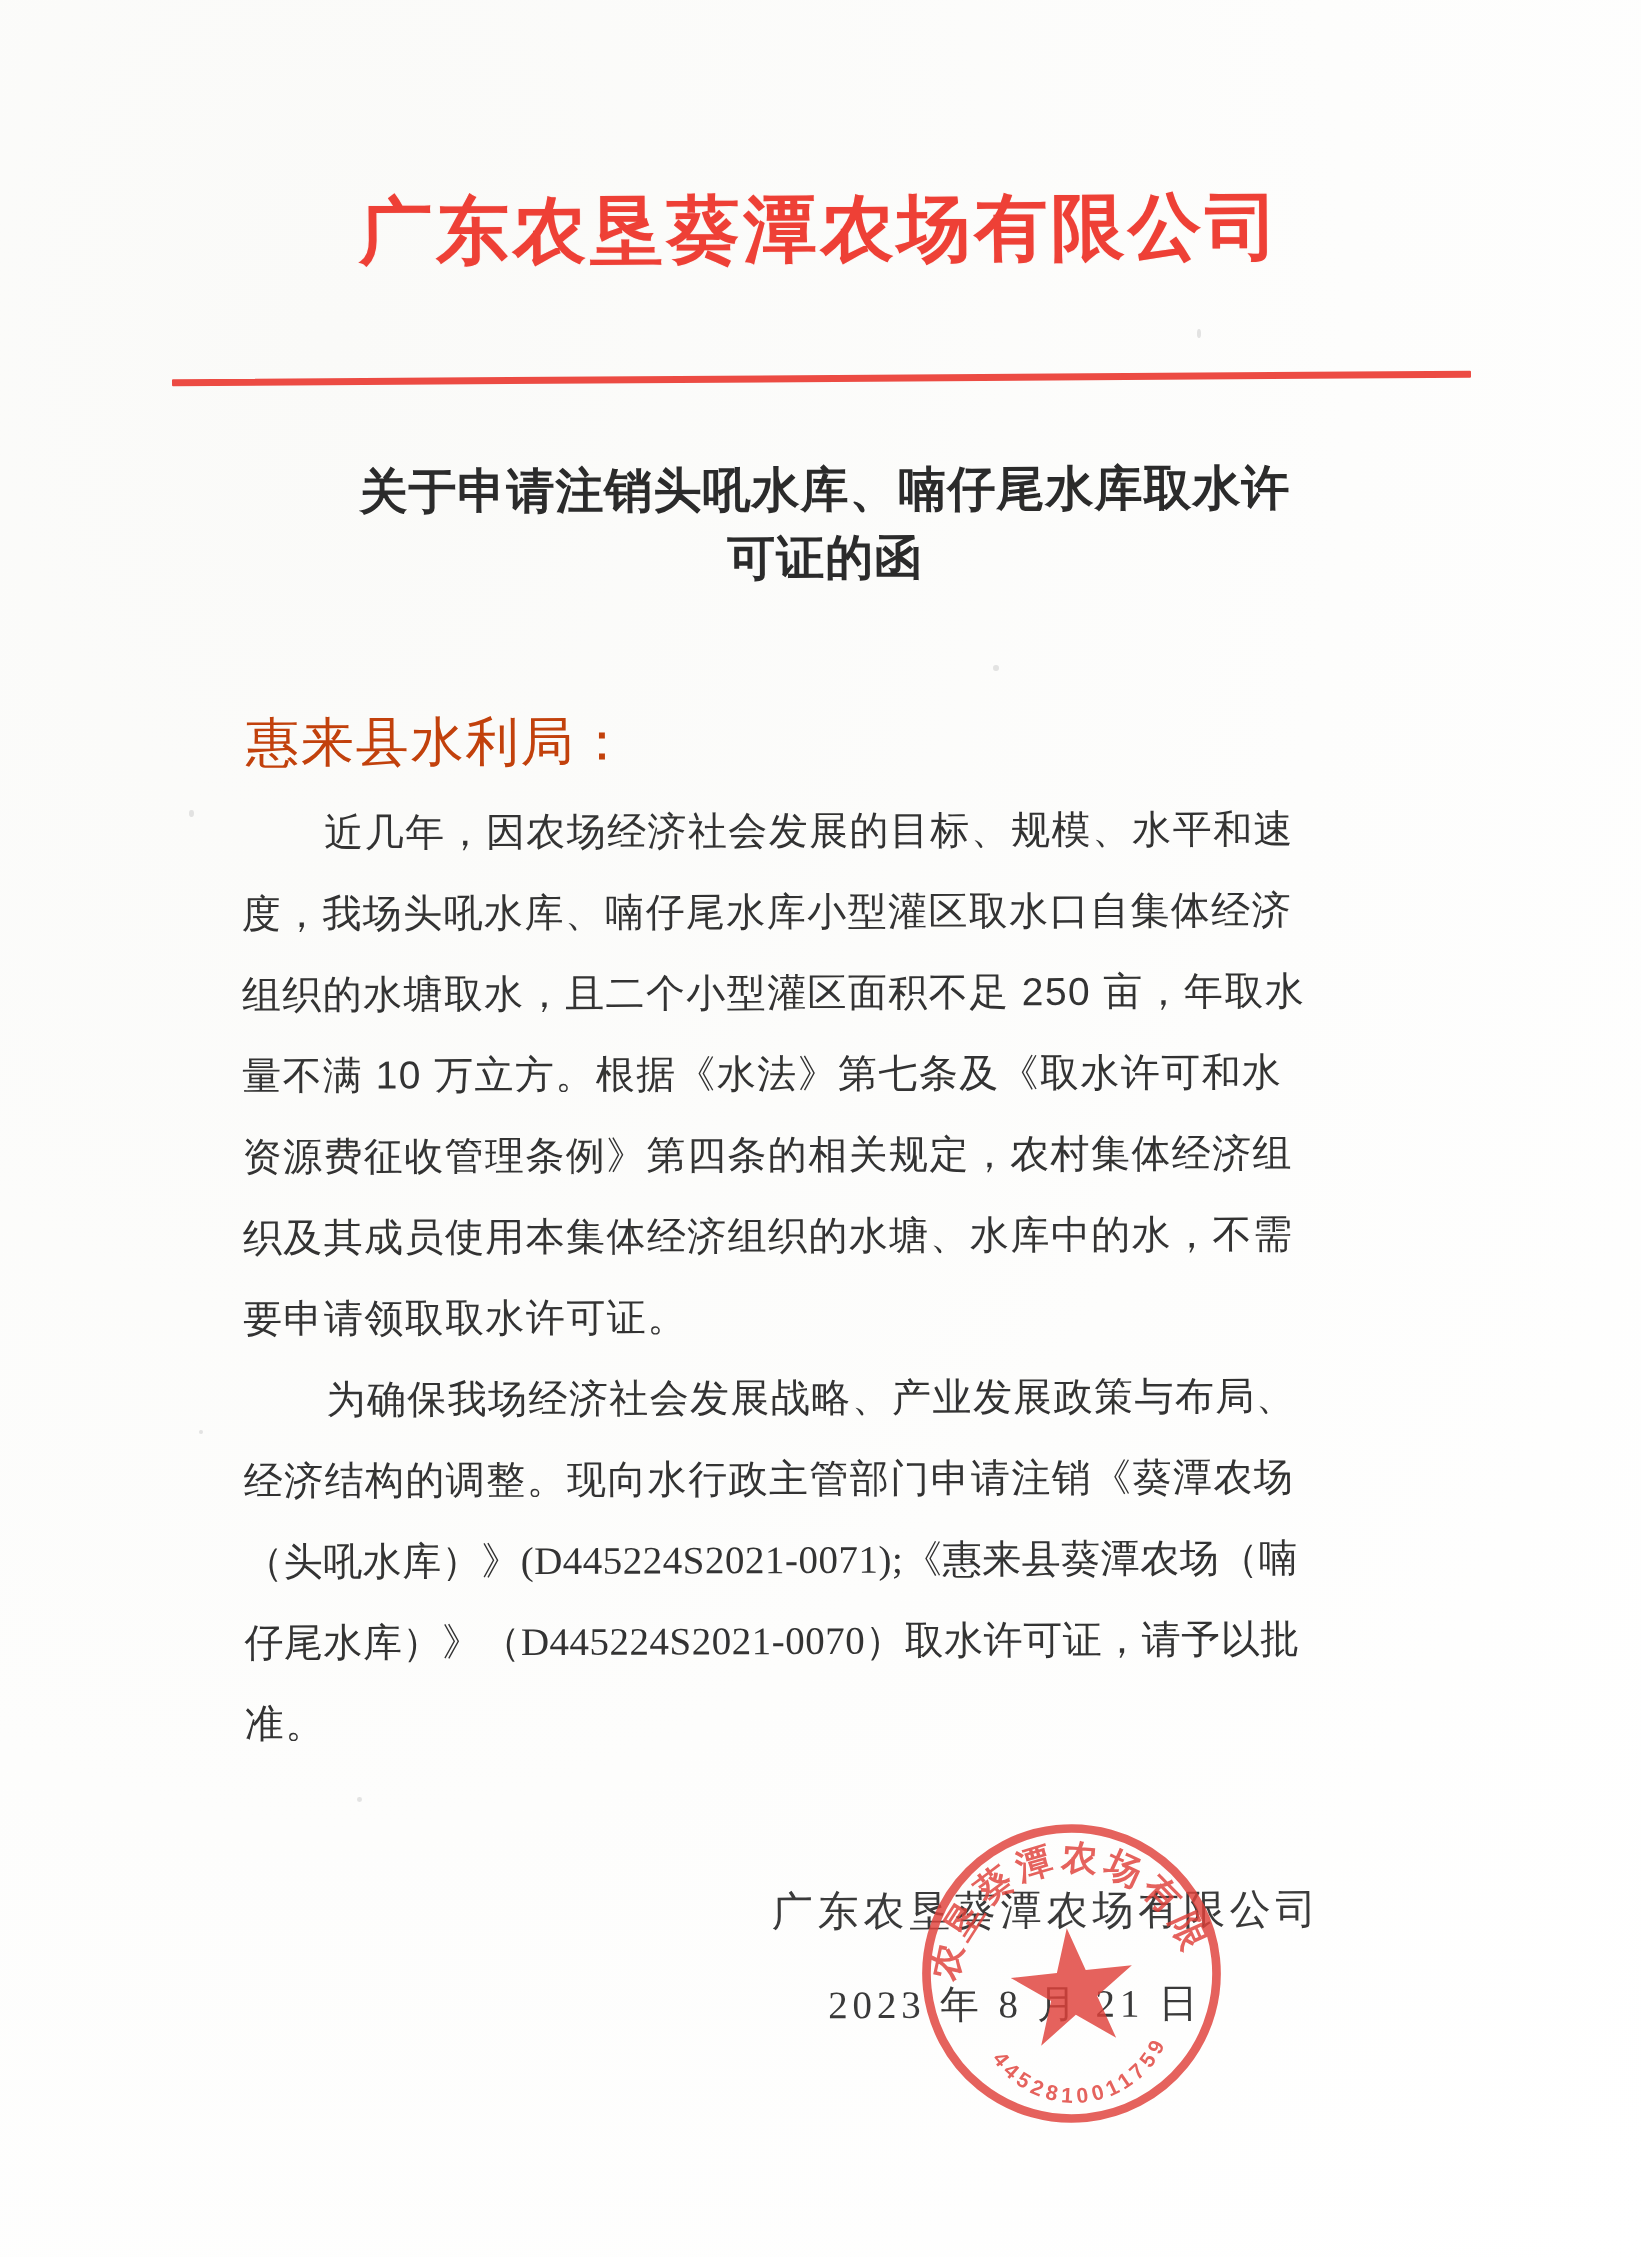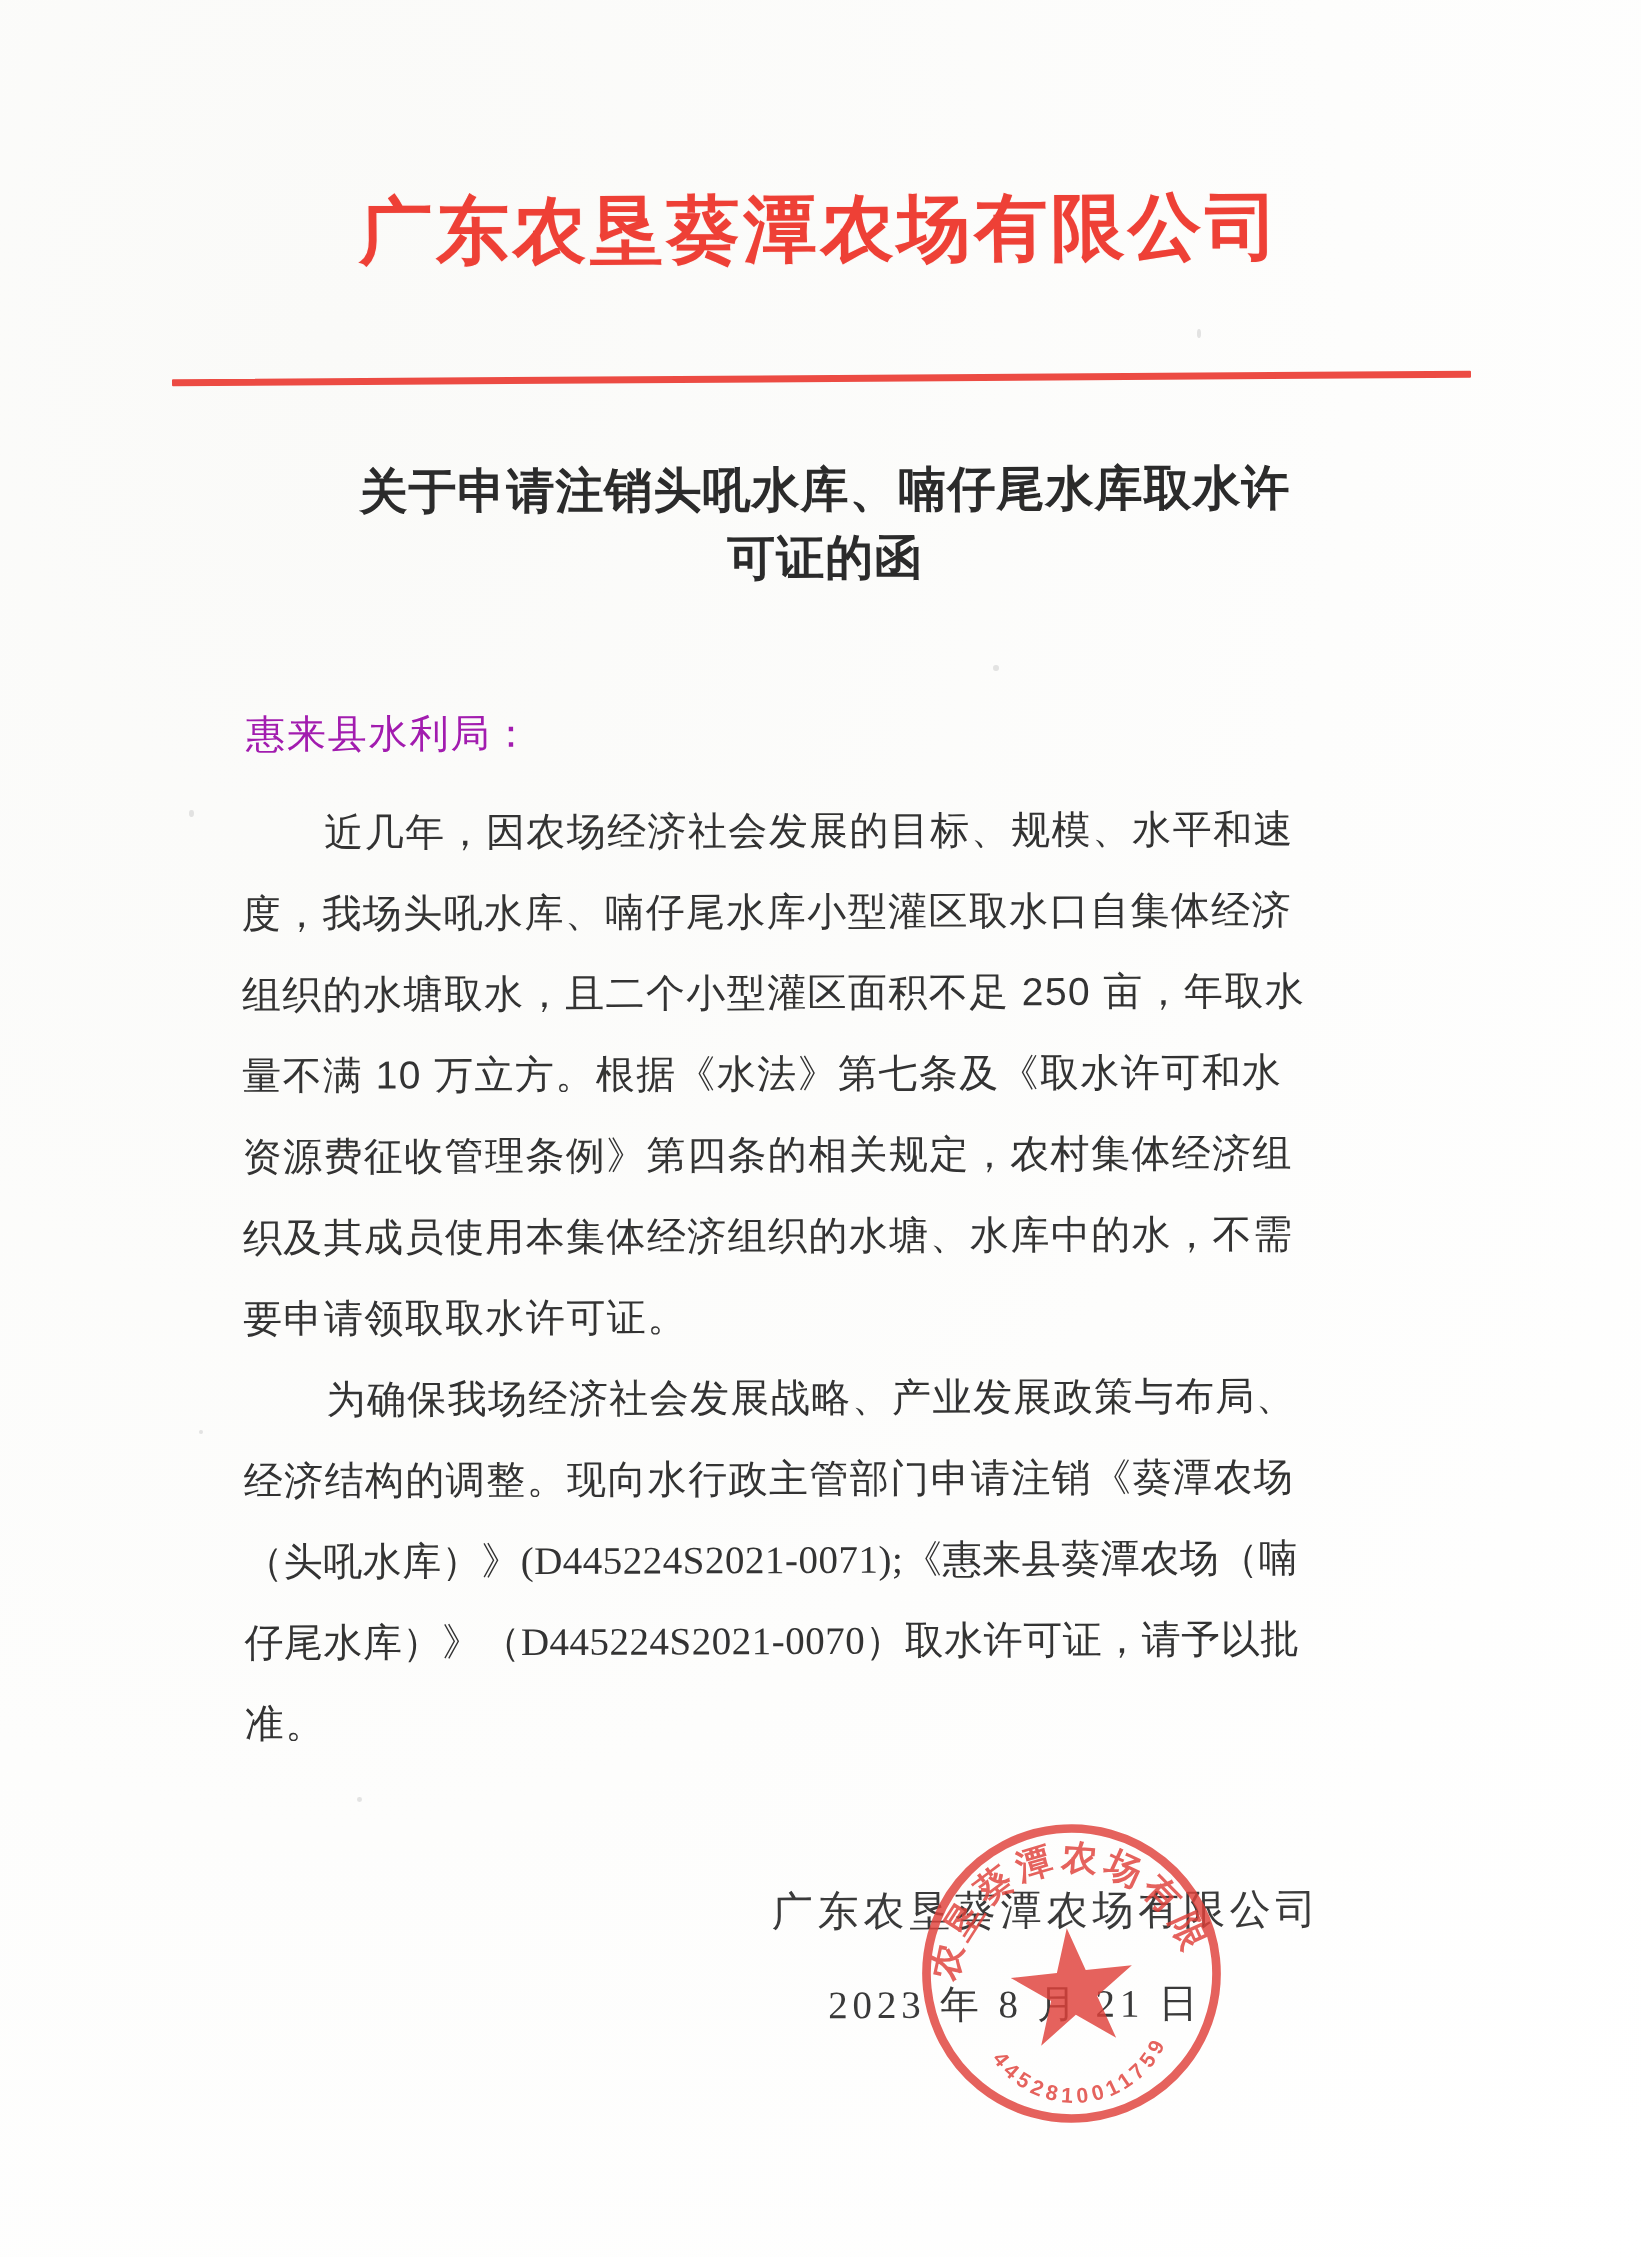--- a/index.html
+++ b/index.html
@@ -84,22 +84,22 @@
     letter-spacing: 1px;
     transform: rotate(-0.25deg);
   }
 
   
   .recipient {
     position: absolute;
     left: 246px;
     top: 687px;
     font-family: "Liberation Sans", "DejaVu Sans", sans-serif;
-    font-size: 39px;
-    color: #a21caf;
+    font-size: 53px;
+    color: #c2410c;
     letter-spacing: 1.9px;
     transform: rotate(-0.2deg);
     text-align: center;
   }
 
   .body-block {
     position: absolute;
     left: 243px;
     top: 770px;
     width: 1108px;

